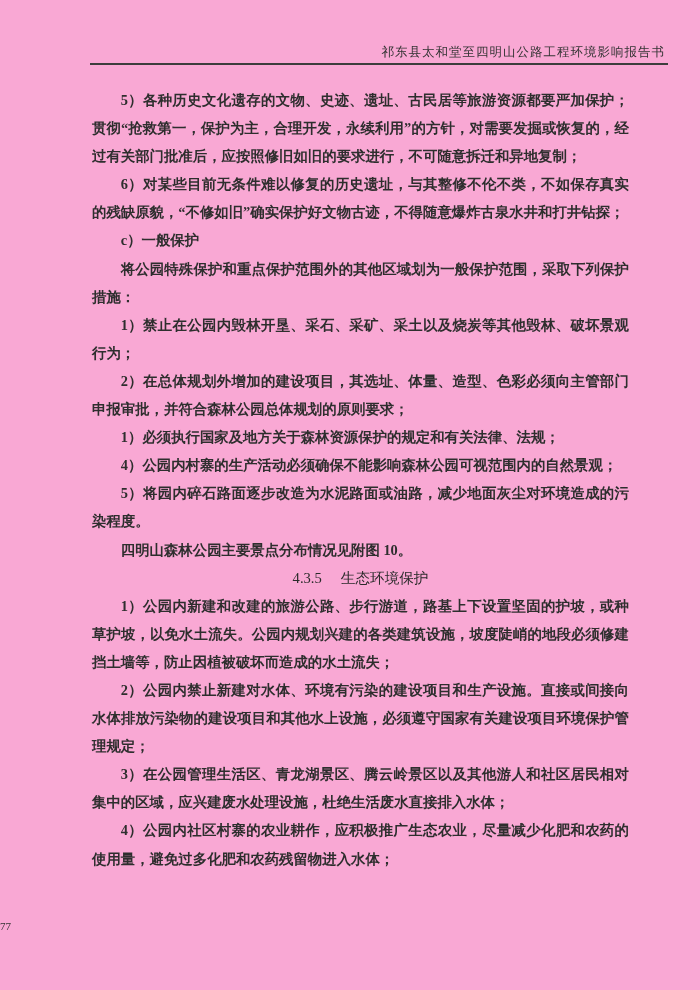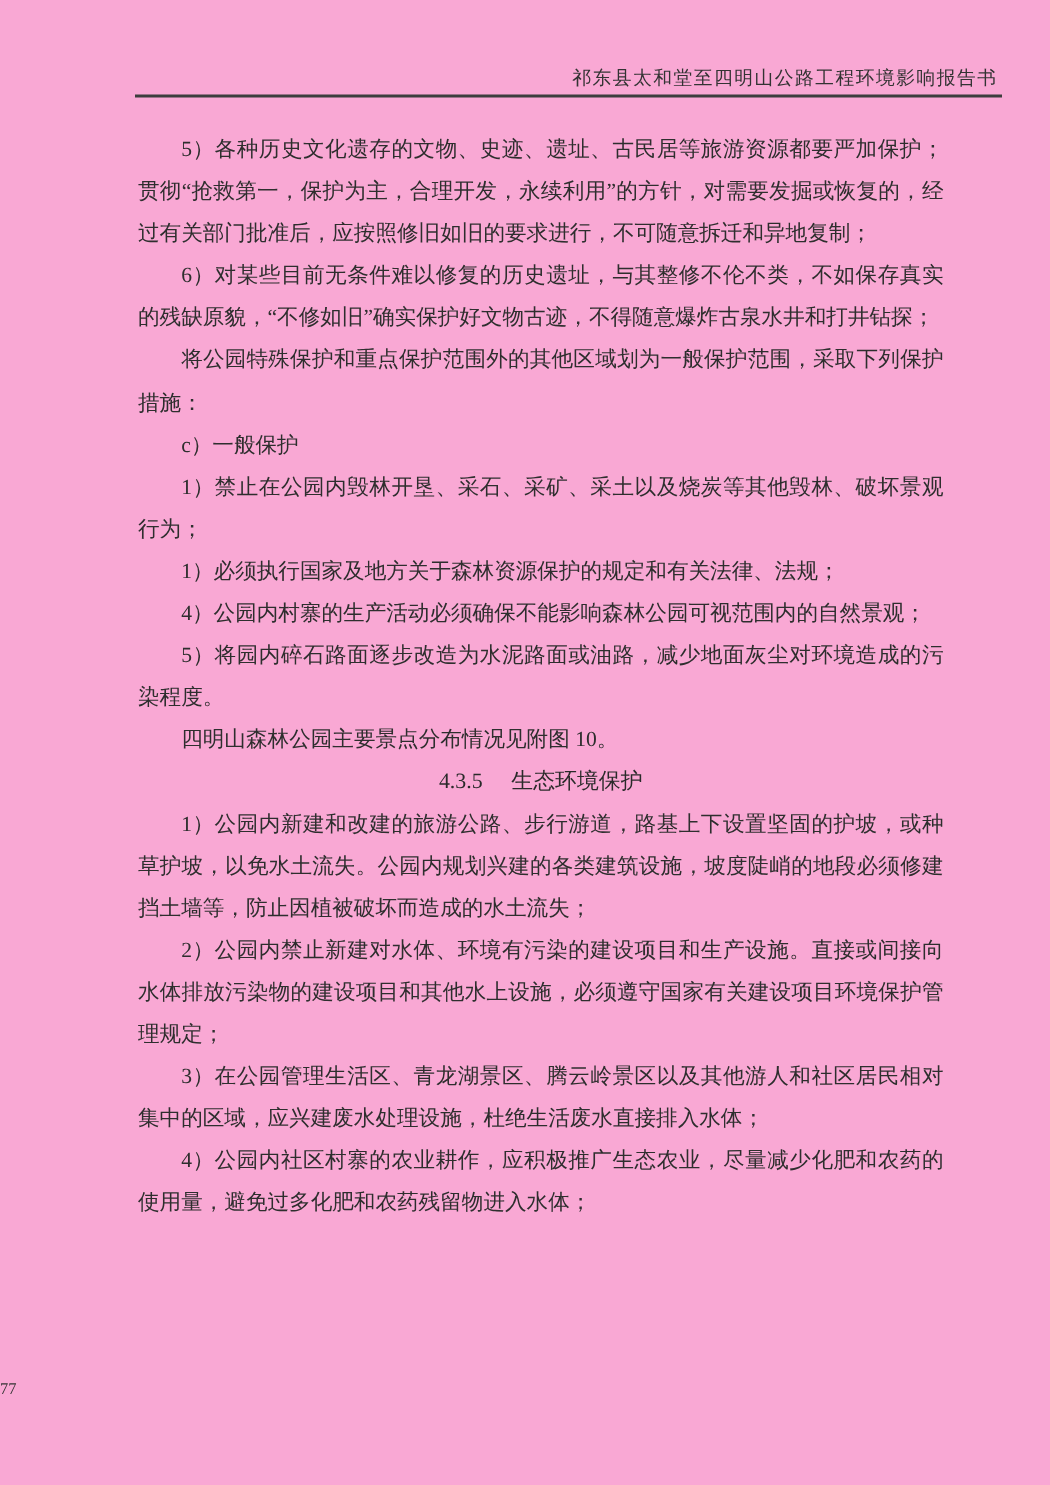--- a/index.html
+++ b/index.html
@@ -38,20 +38,21 @@
     left: 92px;
     top: 86px;
     width: 537px;
     font-size: 14.4px;
     line-height: 28.1px;
     text-align: justify;
   }
   .para {
     margin: 0;
     text-indent: 2em;
+    font-weight: bold;
   }
   .heading {
     margin: 0;
     font-size: 14.6px;
     font-weight: normal;
     line-height: 28.1px;
     text-align: center;
     font-family: "Liberation Sans", "DejaVu Sans", sans-serif;
     color: #2a2a2a;
   }
@@ -73,23 +74,24 @@
 <body>
 
 <div class="page">
 
   <div class="header-title">祁东县太和堂至四明山公路工程环境影响报告书</div>
   <div class="header-rule"></div>
 
   <div class="doc-body">
     <p class="para">5）各种历史文化遗存的文物、史迹、遗址、古民居等旅游资源都要严加保护；贯彻“抢救第一，保护为主，合理开发，永续利用”的方针，对需要发掘或恢复的，经过有关部门批准后，应按照修旧如旧的要求进行，不可随意拆迁和异地复制；</p>
     <p class="para">6）对某些目前无条件难以修复的历史遗址，与其整修不伦不类，不如保存真实的残缺原貌，“不修如旧”确实保护好文物古迹，不得随意爆炸古泉水井和打井钻探；</p>
+    <p class="para">c）一般保护</p>
     <p class="para">将公园特殊保护和重点保护范围外的其他区域划为一般保护范围，采取下列保护措施：</p>
-    <p class="para">c）一般保护</p>
     <p class="para">1）禁止在公园内毁林开垦、采石、采矿、采土以及烧炭等其他毁林、破坏景观行为；</p>
+    <p class="para">2）在总体规划外增加的建设项目，其选址、体量、造型、色彩必须向主管部门申报审批，并符合森林公园总体规划的原则要求；</p>
     <p class="para">1）必须执行国家及地方关于森林资源保护的规定和有关法律、法规；</p>
     <p class="para">4）公园内村寨的生产活动必须确保不能影响森林公园可视范围内的自然景观；</p>
     <p class="para">5）将园内碎石路面逐步改造为水泥路面或油路，减少地面灰尘对环境造成的污染程度。</p>
     <p class="para">四明山森林公园主要景点分布情况见附图 10。</p>
 
     <h2 class="heading">
       <span class="heading-num">4.3.5</span>
       <span class="heading-title">生态环境保护</span>
     </h2>
 

